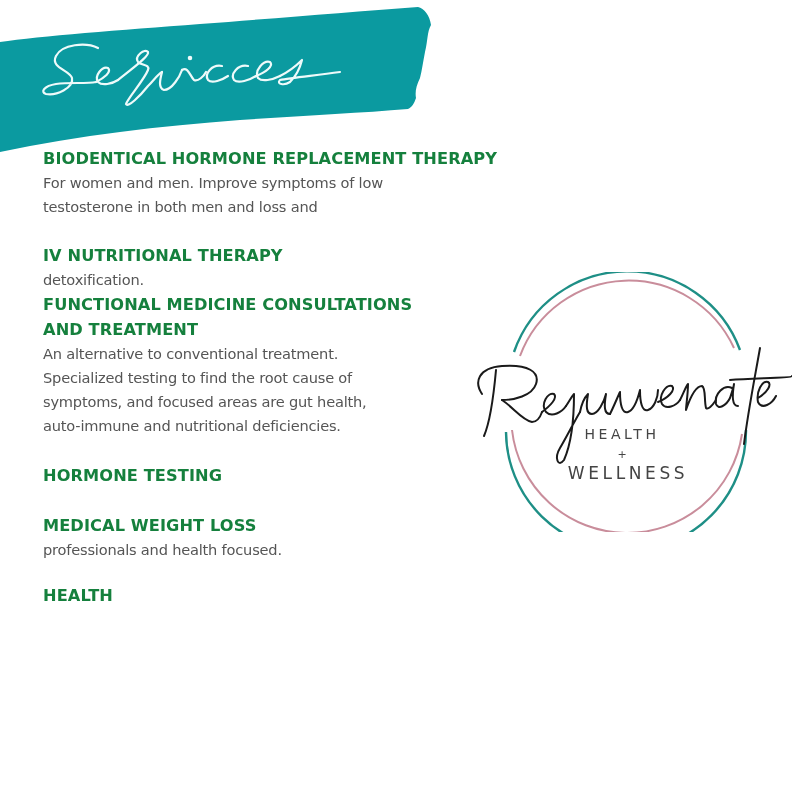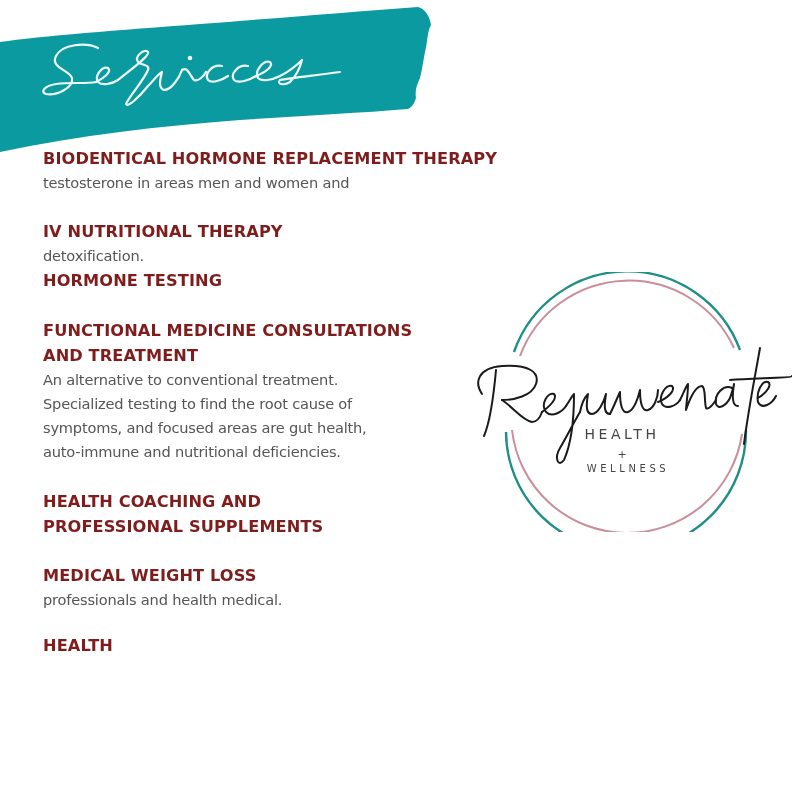--- a/index.html
+++ b/index.html
@@ -6,36 +6,36 @@
   body {
     width: 800px; height: 800px; position: relative; overflow: hidden;
     background: #ffffff;
     font-family: "DejaVu Sans", "Liberation Sans", sans-serif;
   }
   .banner { position: absolute; left: 0; top: 0; width: 440px; height: 160px; }
   .services { position: absolute; left: 43px; top: 146px; width: 470px; }
   .service { margin: 0; }
   .svc-title {
     font-family: "DejaVu Sans", sans-serif;
-    font-weight: bold; font-size: 16.2px; color: #7f1d1d;
+    font-weight: bold; font-size: 16.2px; color: #15803d;
     line-height: 25px; letter-spacing: 0.1px; margin: 0;
   }
   .svc-desc {
     font-family: "DejaVu Sans", sans-serif;
     font-size: 14.6px; color: #555555; line-height: 24px; margin: 0;
     font-weight: normal; letter-spacing: -0.2px;
   }
   .logo { position: absolute; left: 462px; top: 272px; width: 330px; height: 260px; }
   .logo-health, .logo-plus, .logo-wellness {
     position: absolute; width: 140px; text-align: center; left: 90px;
     font-family: "DejaVu Sans", sans-serif; color: #444; font-weight: normal;
   }
   .logo-health { top: 154px; font-size: 14px; letter-spacing: 3.5px; }
   .logo-plus { top: 176px; font-size: 11px; }
-  .logo-wellness { top: 191px; font-size: 10px; letter-spacing: 3.6px; left: 88px; width: 156px; }
+  .logo-wellness { top: 191px; font-size: 17px; letter-spacing: 3.6px; left: 88px; width: 156px; }
 </style>
 </head>
 <body>
 
 <div class="banner">
   <svg width="440" height="160" viewBox="0 0 440 160">
     <path d="M0,42 C40,36 120,30 200,24 C280,18 350,12 418,7 C424,8 430,16 431,25 C427,32 428,40 425,52 C423,62 422,70 420,78 C416,86 415,92 416,98 C414,104 412,107 408,109 C360,113 300,116 240,120 C160,126 80,135 0,152 Z" fill="#0b9aa0"></path>
 
     <g fill="none" stroke="#eefafa" stroke-width="2.2" stroke-linecap="round" stroke-linejoin="round">
 
@@ -58,49 +58,46 @@
 
       <path d="M280,76 C292,70 300,62 302,60 C300,68 296,76 290,82 C284,86 276,84 280,80 C290,78 310,76 340,72"></path>
     </g>
     <text x="0" y="0" font-size="1" fill="transparent">Services</text>
   </svg>
 </div>
 
 <div class="services">
   <div class="service" style="margin-bottom:24px;">
     <p class="svc-title">BIODENTICAL HORMONE REPLACEMENT THERAPY</p>
-    <p class="svc-desc">testosterone in areas men and women and</p>
+    <p class="svc-desc">For women and men. Improve symptoms of low</p>
+    <p class="svc-desc">testosterone in both men and loss and</p>
   </div>
 
   <div class="service" style="">
     <p class="svc-title">IV NUTRITIONAL THERAPY</p>
     <p class="svc-desc">detoxification.</p>
-  </div>
-
-  <div class="service" style="margin-bottom:25px;">
-    <p class="svc-title">HORMONE TESTING</p>
   </div>
 
   <div class="service" style="margin-bottom:25px;">
     <p class="svc-title">FUNCTIONAL MEDICINE CONSULTATIONS</p>
     <p class="svc-title">AND TREATMENT</p>
     <p class="svc-desc">An alternative to conventional treatment.</p>
     <p class="svc-desc">Specialized testing to find the root cause of</p>
     <p class="svc-desc">symptoms, and focused areas are gut health,</p>
     <p class="svc-desc">auto-immune and nutritional deficiencies.</p>
   </div>
 
-  <div class="service" style="margin-bottom:24px;">
-    <p class="svc-title">HEALTH COACHING AND</p>
-    <p class="svc-title">PROFESSIONAL SUPPLEMENTS</p>
+  <div class="service" style="margin-bottom:25px;">
+    <p class="svc-title">HORMONE TESTING</p>
   </div>
+
 
   <div class="service" style="margin-bottom:21px;">
     <p class="svc-title">MEDICAL WEIGHT LOSS</p>
-    <p class="svc-desc">professionals and health medical.</p>
+    <p class="svc-desc">professionals and health focused.</p>
   </div>
 
   <div class="service">
     <p class="svc-title">HEALTH</p>
   </div>
 </div>
 
 <div class="logo">
   <svg width="330" height="260" viewBox="0 0 330 260" style="position:absolute;left:0;top:0;">
 

